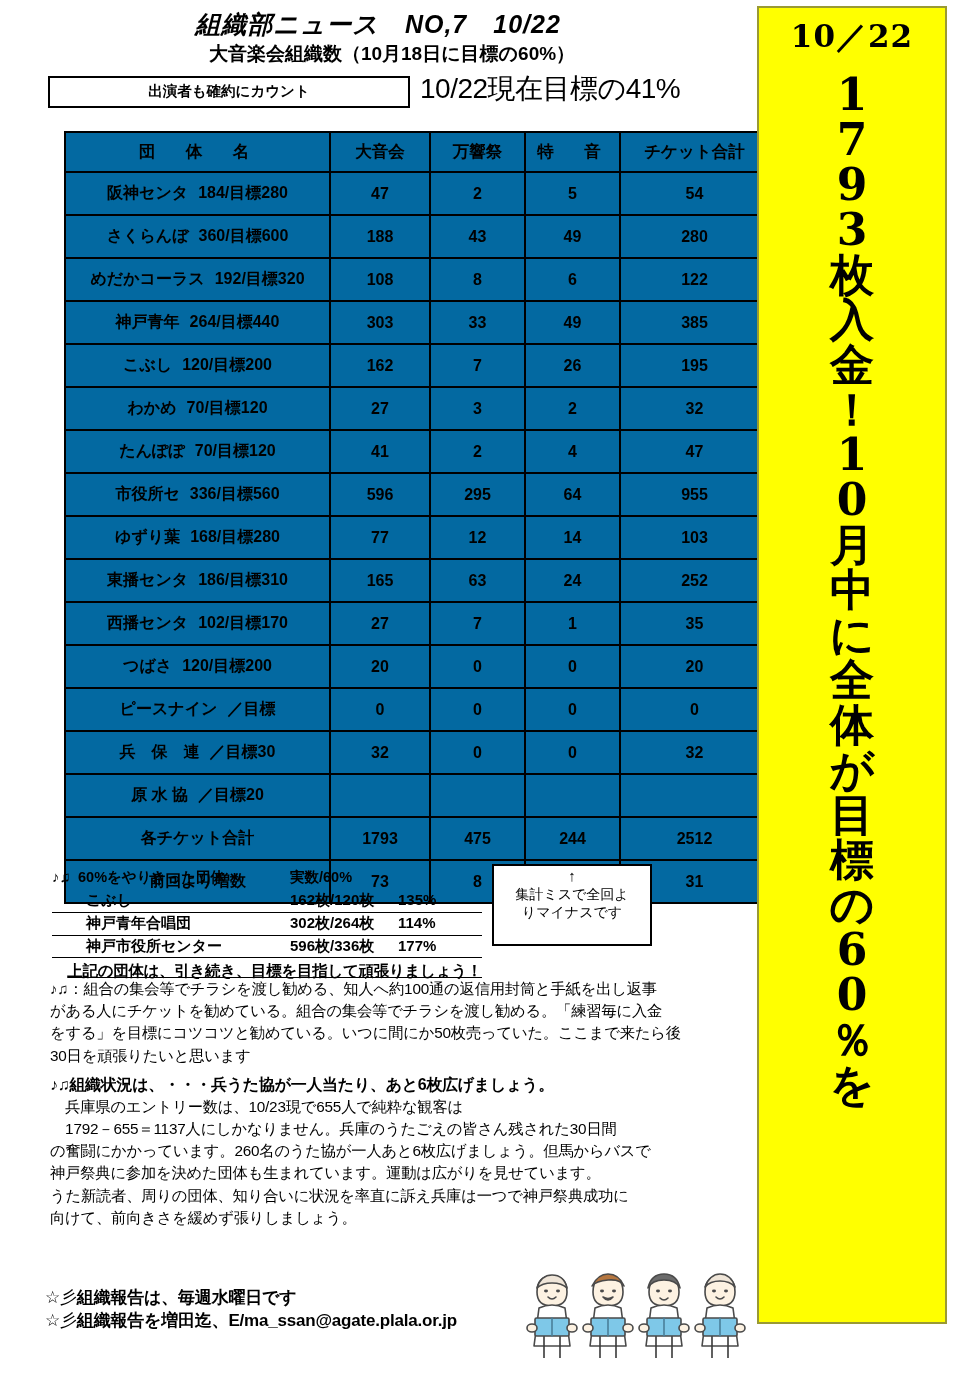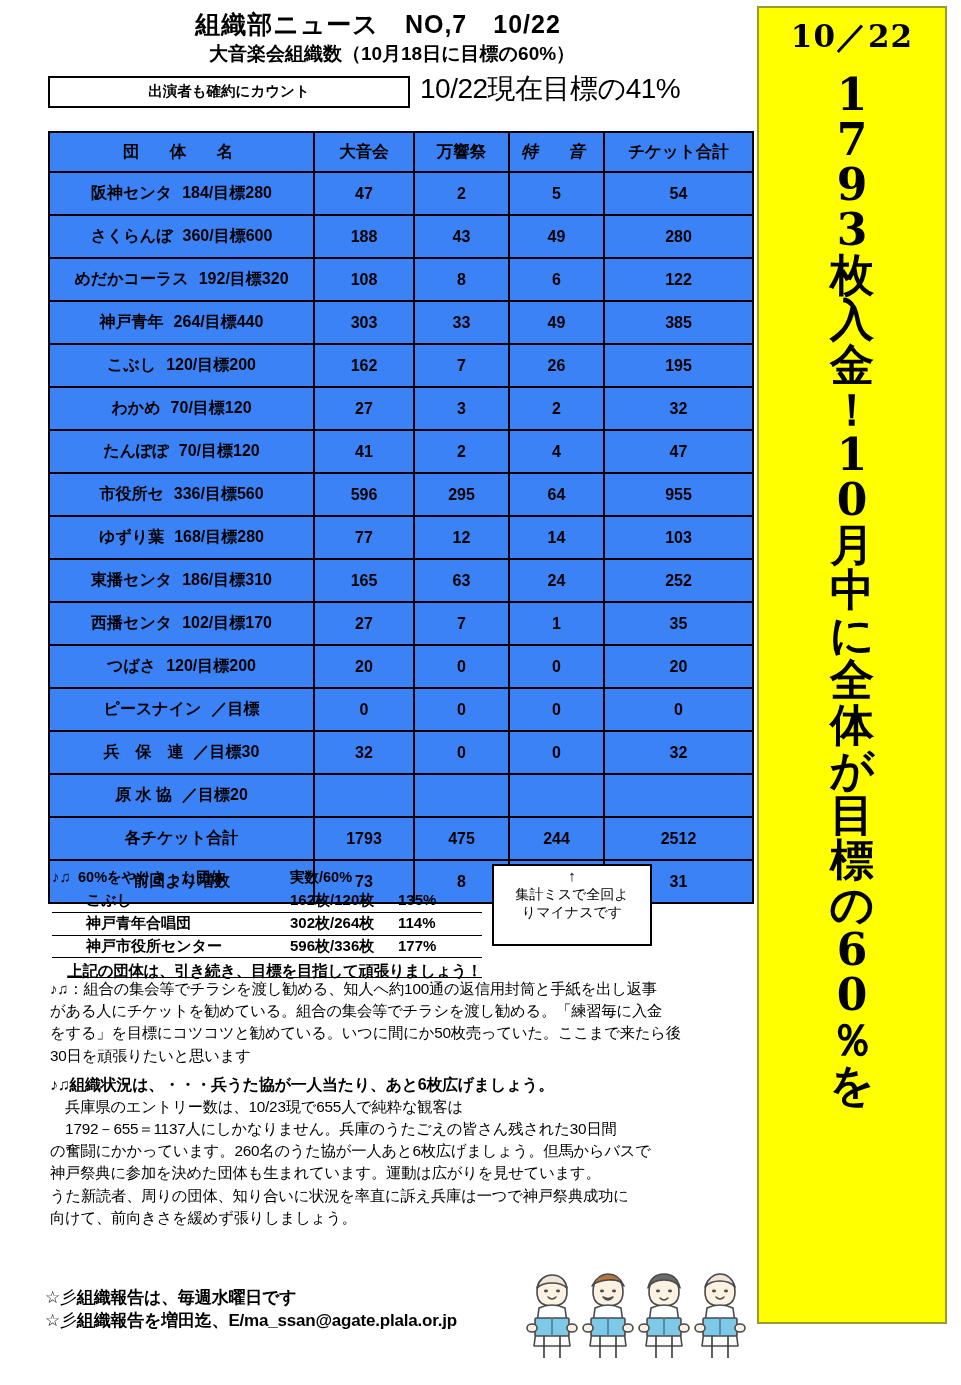--- a/index.html
+++ b/index.html
@@ -24,20 +24,21 @@
   }
 
   
   #doc-title {
     text-align: center;
     font-size: 25px;
     font-weight: bold;
     letter-spacing: 1px;
     margin: 10px 0 0 0;
     line-height: 1.15;
+    font-style: italic;
   }
   #doc-subtitle {
     text-align: center;
     font-size: 19px;
     font-weight: bold;
     margin: 4px 0 0 8px;
     padding-left: 20px;
     line-height: 1.15;
   }
 
@@ -62,25 +63,25 @@
     left: 420px; top: -4px;
     font-size: 28px;
     font-weight: normal;
     letter-spacing: -0.5px;
     white-space: nowrap;
   }
 
   
   #ticket-table {
     position: absolute;
-    left: 48px; top: 131px;
+    left: 64px; top: 131px;
     width: 704px;
     border-collapse: collapse;
     table-layout: fixed;
-    background: #3b82f6;
+    background: #0369a1;
   }
   #ticket-table td, #ticket-table th {
     border: 2px solid #000;
     text-align: center;
     vertical-align: middle;
     font-weight: bold;
     font-size: 16px;
     padding: 0;
     height: 43px;
   }
@@ -91,21 +92,21 @@
   #ticket-table col.c-c     { width: 95px; }
   #ticket-table col.c-d     { width: 149px; }
   .org-cell {
     font-size: 15.5px;
     white-space: nowrap;
     letter-spacing: 0px;
   }
   .org-cell .org-name { display: inline-block; }
   .org-cell .org-goal { display: inline-block; margin-left: 10px; }
   .hdr-name { letter-spacing: 7px; }
-  .hdr-toku { letter-spacing: 7px; font-style: italic; }
+  .hdr-toku { letter-spacing: 7px; }
   tr.total-row td { font-size: 17px; height: 41px; }
   tr.delta-row td {
     font-size: 14px; font-weight: normal; height: 26px;
   }
 
   
   #achievements {
     position: absolute;
     left: 52px; top: 868px;
     width: 430px;

